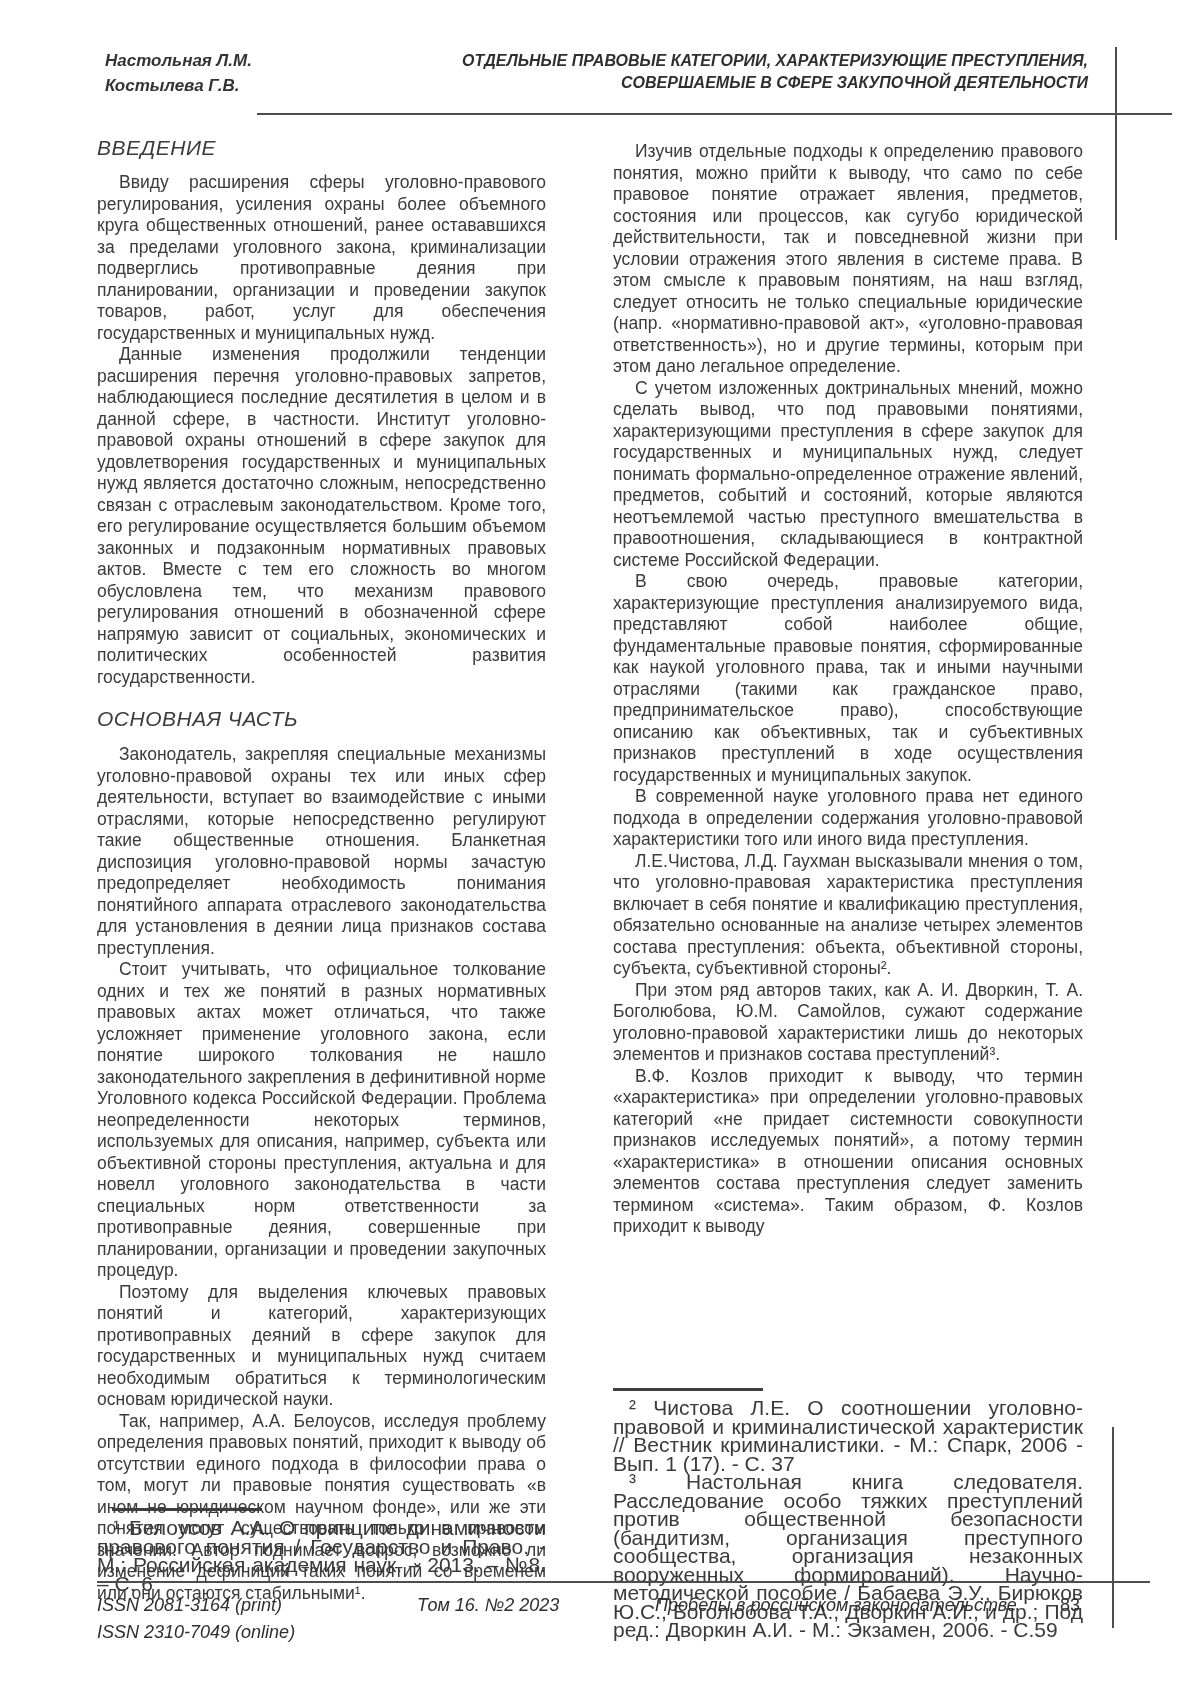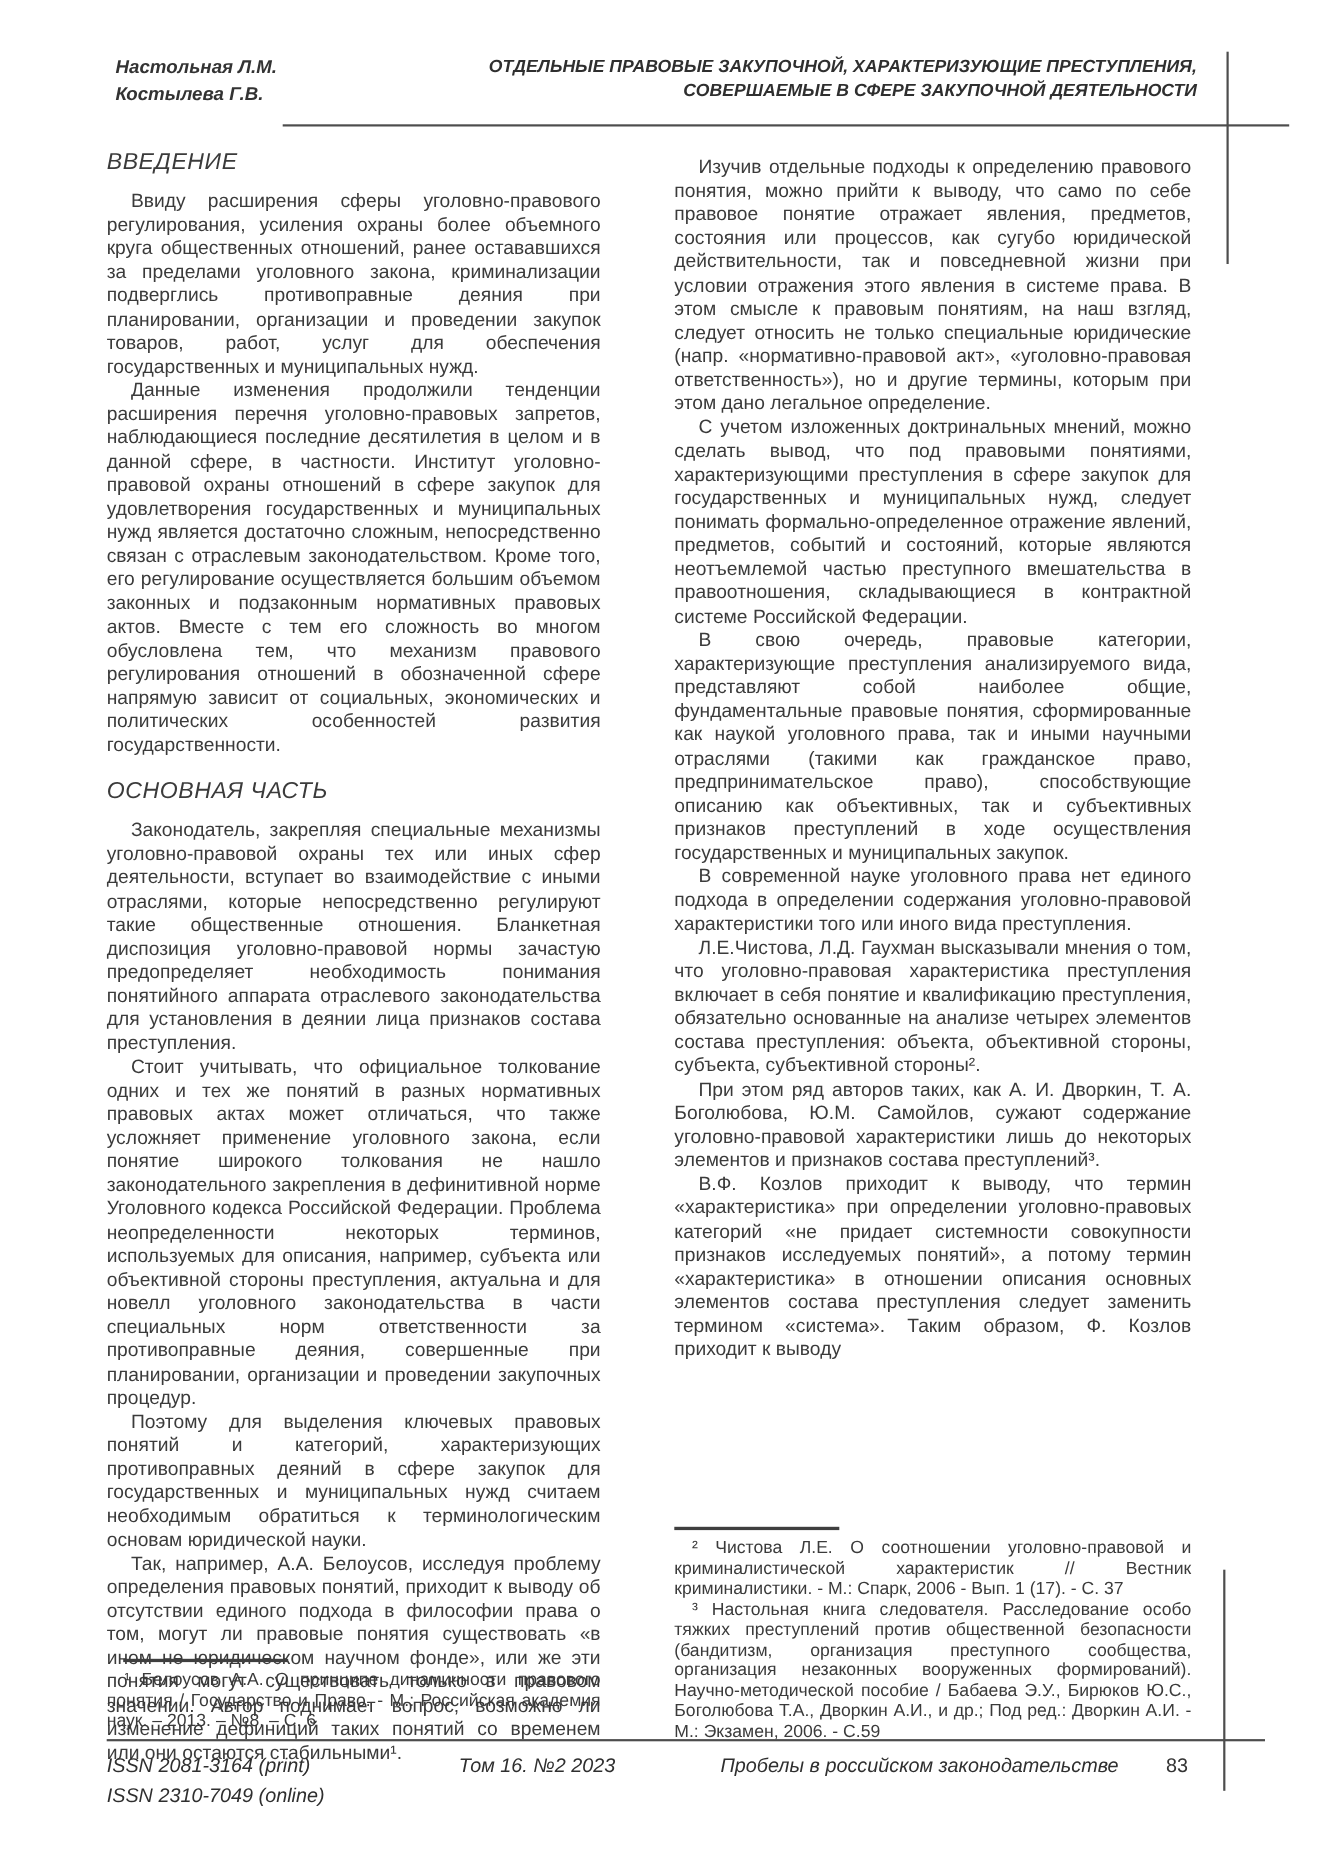--- a/index.html
+++ b/index.html
@@ -55,21 +55,21 @@
   }
 
   
   .footnote-block { position: absolute; }
   .fn-left  { left: 97px;  top: 1508px; width: 449px; }
   .fn-right { left: 613px; top: 1388px; width: 470px; }
   .fn-sep { height: 3px; background: #3f3f3f; width: 150px; margin-bottom: 8px; }
   .fn-left .fn-sep { margin-left: 15px; }
   .footnote-block p {
     margin: 0;
-    font-size: 16px; line-height: 18.5px;
+    font-size: 21px; line-height: 18.5px;
     text-align: justify; text-indent: 16px;
     color: #3b3b3b;
   }
 
   
   .footer-item { position: absolute; font-size: 18px; line-height: 27px; font-style: italic; color: #2f2f2f; }
   .footer-issn   { left: 97px;  top: 1592px; }
   .footer-volume { left: 417px; top: 1592px; }
   .footer-journal{ left: 655px; top: 1592px; }
   .footer-page   { left: 1060px; top: 1592px; font-style: normal; color: #333333; }
@@ -77,21 +77,21 @@
 </head>
 <body>
 
 <div class="page">
 
   <div class="authors">
     <div>Настольная Л.М.</div>
     <div>Костылева Г.В.</div>
   </div>
   <div class="title">
-    <div>ОТДЕЛЬНЫЕ ПРАВОВЫЕ ЗАКУПОЧНОЙ, ХАРАКТЕРИЗУЮЩИЕ ПРЕСТУПЛЕНИЯ,</div>
+    <div>ОТДЕЛЬНЫЕ ПРАВОВЫЕ КАТЕГОРИИ, ХАРАКТЕРИЗУЮЩИЕ ПРЕСТУПЛЕНИЯ,</div>
     <div>СОВЕРШАЕМЫЕ В СФЕРЕ ЗАКУПОЧНОЙ ДЕЯТЕЛЬНОСТИ</div>
   </div>
   <div class="rule header-rule"></div>
   <div class="vrule vrule-top"></div>
   <div class="vrule vrule-bottom"></div>
 
   <div class="col col-left">
     <h2>ВВЕДЕНИЕ</h2>
     <p>Ввиду расширения сферы уголовно-правового регулирования, усиления охраны более объемного круга общественных отношений, ранее остававшихся за пределами уголовного закона, криминализации подверглись противоправные деяния при планировании, организации и проведении закупок товаров, работ, услуг для обеспечения государственных и муниципальных нужд.</p>
     <p>Данные изменения продолжили тенденции расширения перечня уголовно-правовых запретов, наблюдающиеся последние десятилетия в целом и в данной сфере, в частности. Институт уголовно-правовой охраны отношений в сфере закупок для удовлетворения государственных и муниципальных нужд является достаточно сложным, непосредственно связан с отраслевым законодательством. Кроме того, его регулирование осуществляется большим объемом законных и подзаконным нормативных правовых актов. Вместе с тем его сложность во многом обусловлена тем, что механизм правового регулирования отношений в обозначенной сфере напрямую зависит от социальных, экономических и политических особенностей развития государственности.</p>

